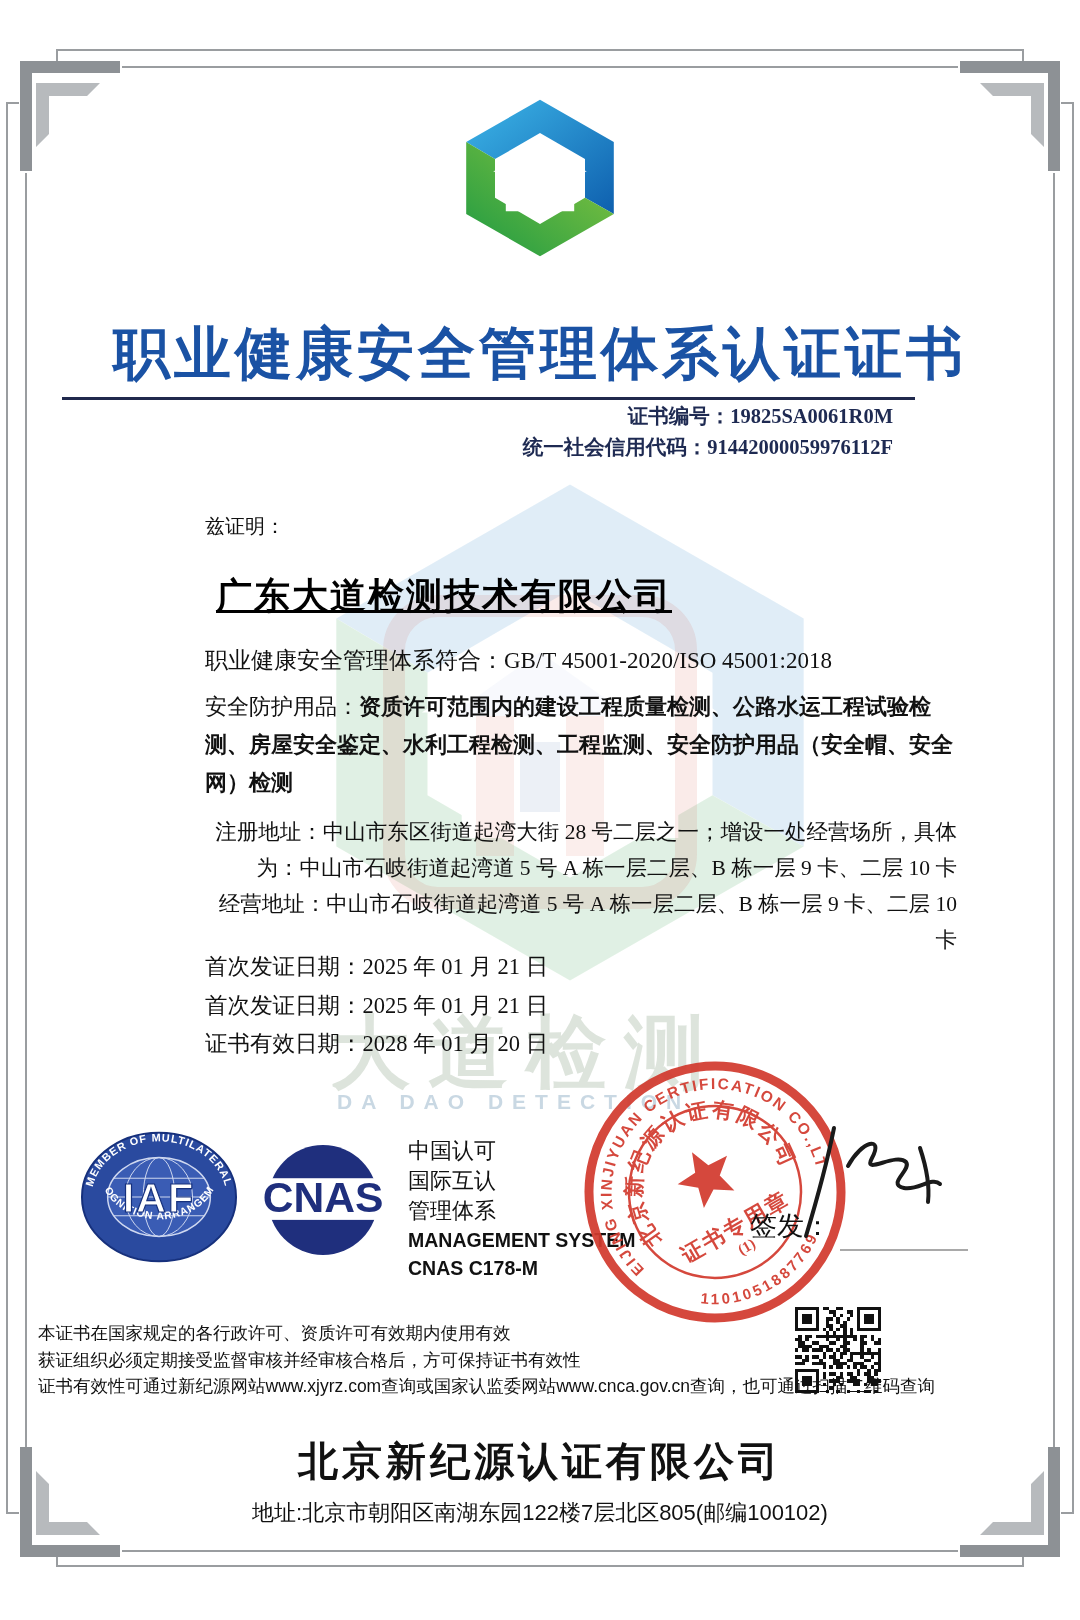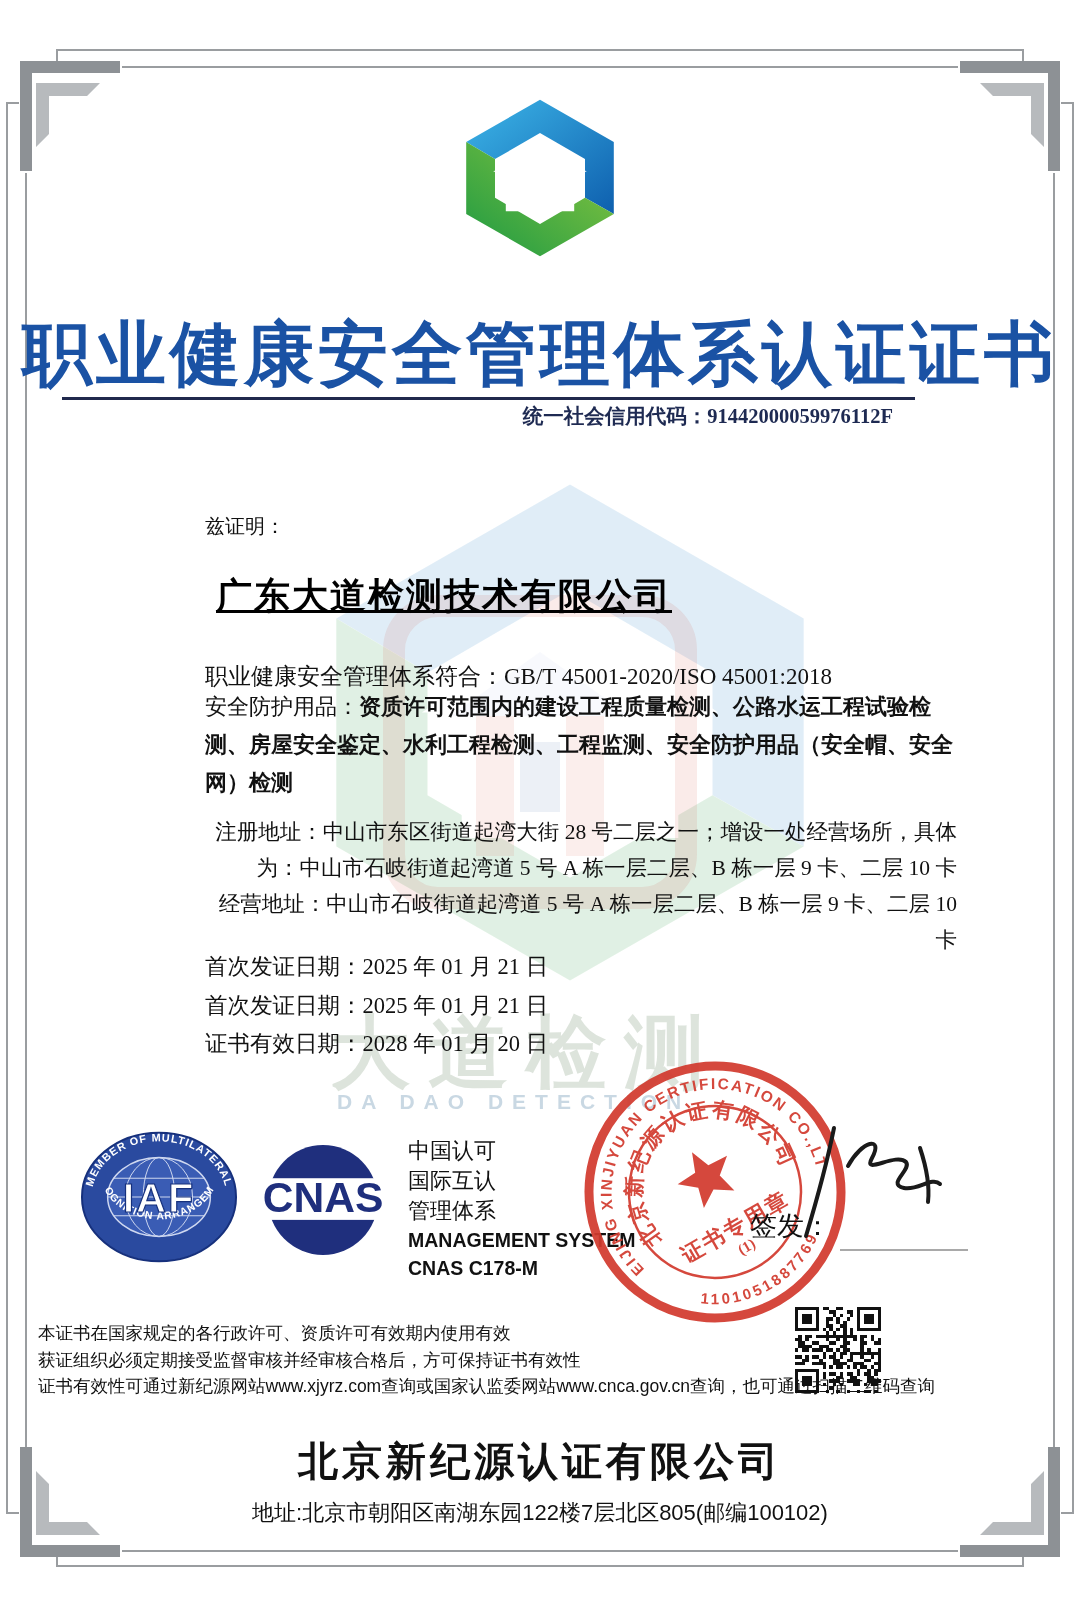--- a/index.html
+++ b/index.html
@@ -2,30 +2,30 @@
 <html><head>
 <meta charset="utf-8">
 <style>
   html,body{margin:0;padding:0;background:#fff;}
   .page{position:relative;width:1080px;height:1620px;background:#fff;overflow:hidden;
         font-family:"Liberation Serif","DejaVu Serif",serif;color:#111;}
   .abs{position:absolute;}
   svg{display:block;}
 
   
-  .title{left:0;top:308px;width:100%;text-align:center;font-size:70px;font-weight:bold;
+  .title{left:0;top:316px;width:100%;text-align:center;font-size:57px;font-weight:bold;
          color:#1a52a4;letter-spacing:4px;}
   .title-underline{left:62px;top:397px;width:853px;height:3px;background:#20294d;}
   .cert-ids{top:401px;right:187px;text-align:right;font-size:20.5px;font-weight:600;
             color:#1e2a52;line-height:31px;white-space:nowrap;}
 
   
   .certify-label{left:205px;top:513px;font-size:20px;}
   .company-name{left:216px;top:572px;font-size:36px;font-weight:bold;letter-spacing:2px;color:#000;text-decoration:underline;}
-  .standard-line{left:205px;top:645px;font-size:23px;margin-top:16px;}
+  .standard-line{left:205px;top:645px;font-size:23px;}
   .scope{left:205px;top:688px;width:748px;font-size:22px;line-height:38px;}
   .scope b{font-weight:bold;}
   .addresses{left:205px;top:814px;width:752px;font-size:21.5px;line-height:36px;text-align:right;}
   .dates{left:205px;top:948px;font-size:22.5px;line-height:38.5px;}
 
   
   .wm-hex{left:285px;top:460px;opacity:.14;}
   .wm-emblem{left:380px;top:592px;opacity:.8;}
   .wm-cn{left:330px;top:1000px;font-size:80px;font-weight:bold;letter-spacing:18px;
          color:rgba(152,172,148,.33);}
@@ -120,20 +120,21 @@
     </defs>
     <path d="M18,55 L100,8 L182,55 L182,135 L150,117 L150,74 L100,45 L50,74 Z" fill="url(#lgBlue)"></path>
     <path d="M182,135 L100,182 L18,135 L18,55 L50,74 L50,117 L100,146 L150,117 Z" fill="url(#lgGreen)"></path>
     <path d="M100,52 L152,88 L138,88 L138,132 L62,132 L62,88 L48,88 Z" fill="#ffffff"></path>
   </svg>
 
   <div class="abs title">职业健康安全管理体系认证证书</div>
   <div class="abs title-underline"></div>
 
   <div class="abs cert-ids">
+    <div><span>证书编号：</span><span>19825SA0061R0M</span></div>
     <div><span>统一社会信用代码：</span><span>91442000059976112F</span></div>
   </div>
 
   <div class="abs certify-label">兹证明：</div>
   <div class="abs company-name">广东大道检测技术有限公司</div>
   <div class="abs standard-line">
     <span>职业健康安全管理体系符合：</span><span>GB/T 45001-2020/ISO 45001:2018</span>
   </div>
   <div class="abs scope">
     <span>安全防护用品：</span><b>资质许可范围内的建设工程质量检测、公路水运工程试验检测、房屋安全鉴定、水利工程检测、工程监测、安全防护用品（安全帽、安全网）检测</b>

